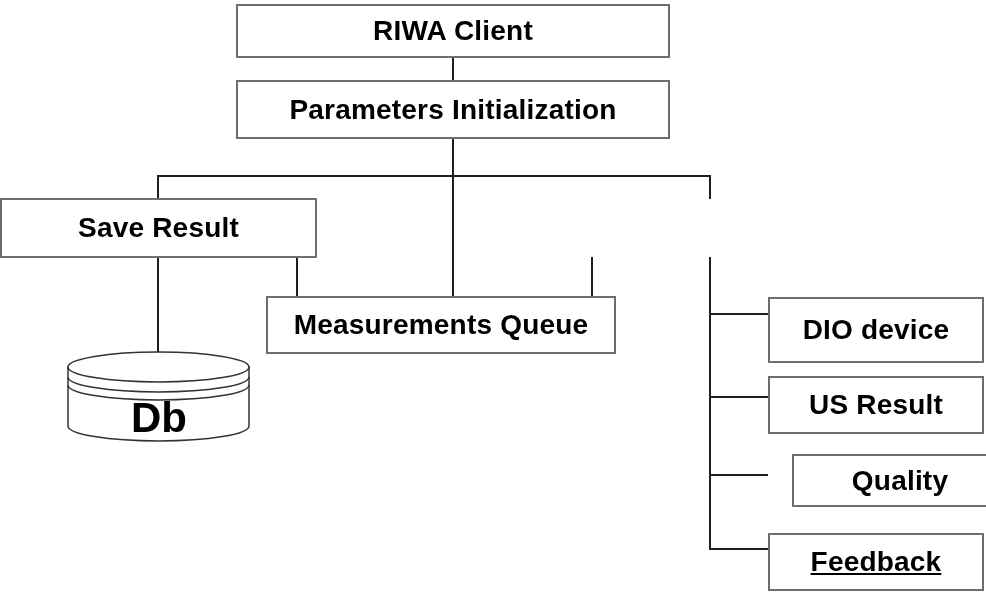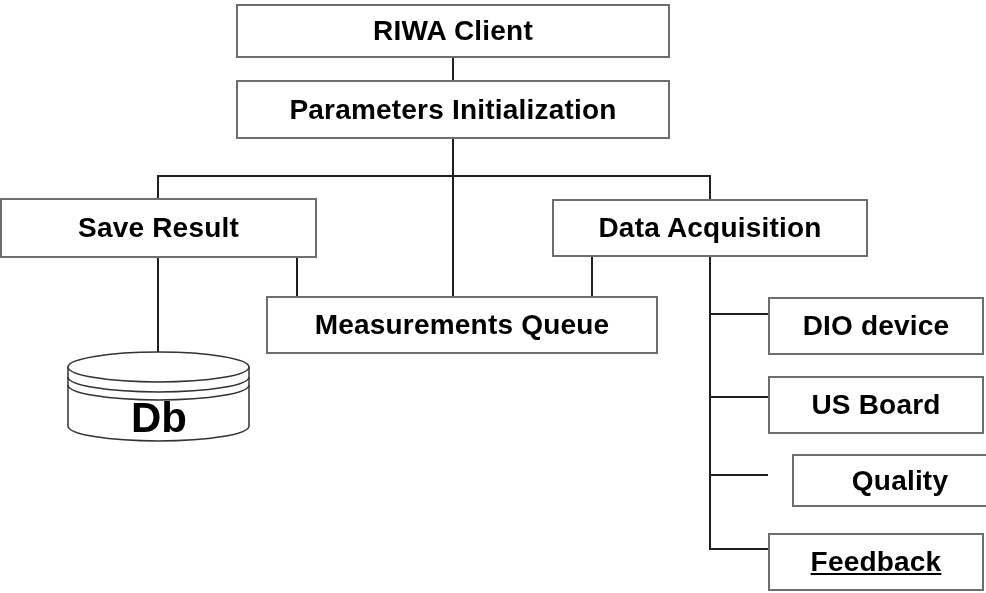--- a/index.html
+++ b/index.html
@@ -86,31 +86,28 @@
 
   <div class="node" style="left:236px; top:4px;   width:434px; height:54px;">
     <span class="node-label">RIWA Client</span>
   </div>
   <div class="node" style="left:0px;   top:198px; width:317px; height:60px;">
     <span class="node-label">Save Result</span>
   </div>
   <div class="node" style="left:236px; top:80px;  width:434px; height:59px;">
     <span class="node-label">Parameters Initialization</span>
   </div>
-  <div class="node" style="left:552px; top:199px; width:316px; height:58px;">
-    <span class="node-label">Data Acquisition</span>
-  </div>
-  <div class="node" style="left:266px; top:296px; width:392px; height:58px;">
+  <div class="node" style="left:266px; top:296px; width:350px; height:58px;">
     <span class="node-label">Measurements Queue</span>
   </div>
-  <div class="node" style="left:768px; top:297px; width:216px; height:58px;">
+  <div class="node" style="left:768px; top:297px; width:216px; height:66px;">
     <span class="node-label">DIO device</span>
   </div>
   <div class="node" style="left:768px; top:376px; width:216px; height:58px;">
-    <span class="node-label">US Board</span>
+    <span class="node-label">US Result</span>
   </div>
   <div class="node" style="left:768px; top:454px; width:216px; height:53px;margin-left:24px;">
     <span class="node-label">Quality</span>
   </div>
   <div class="node" style="left:768px; top:533px; width:216px; height:58px;text-decoration:underline;">
     <span class="node-label">Feedback</span>
   </div>
 
   <svg class="cylinder-svg" width="196" height="106" viewBox="0 0 196 106" aria-hidden="true">
 

